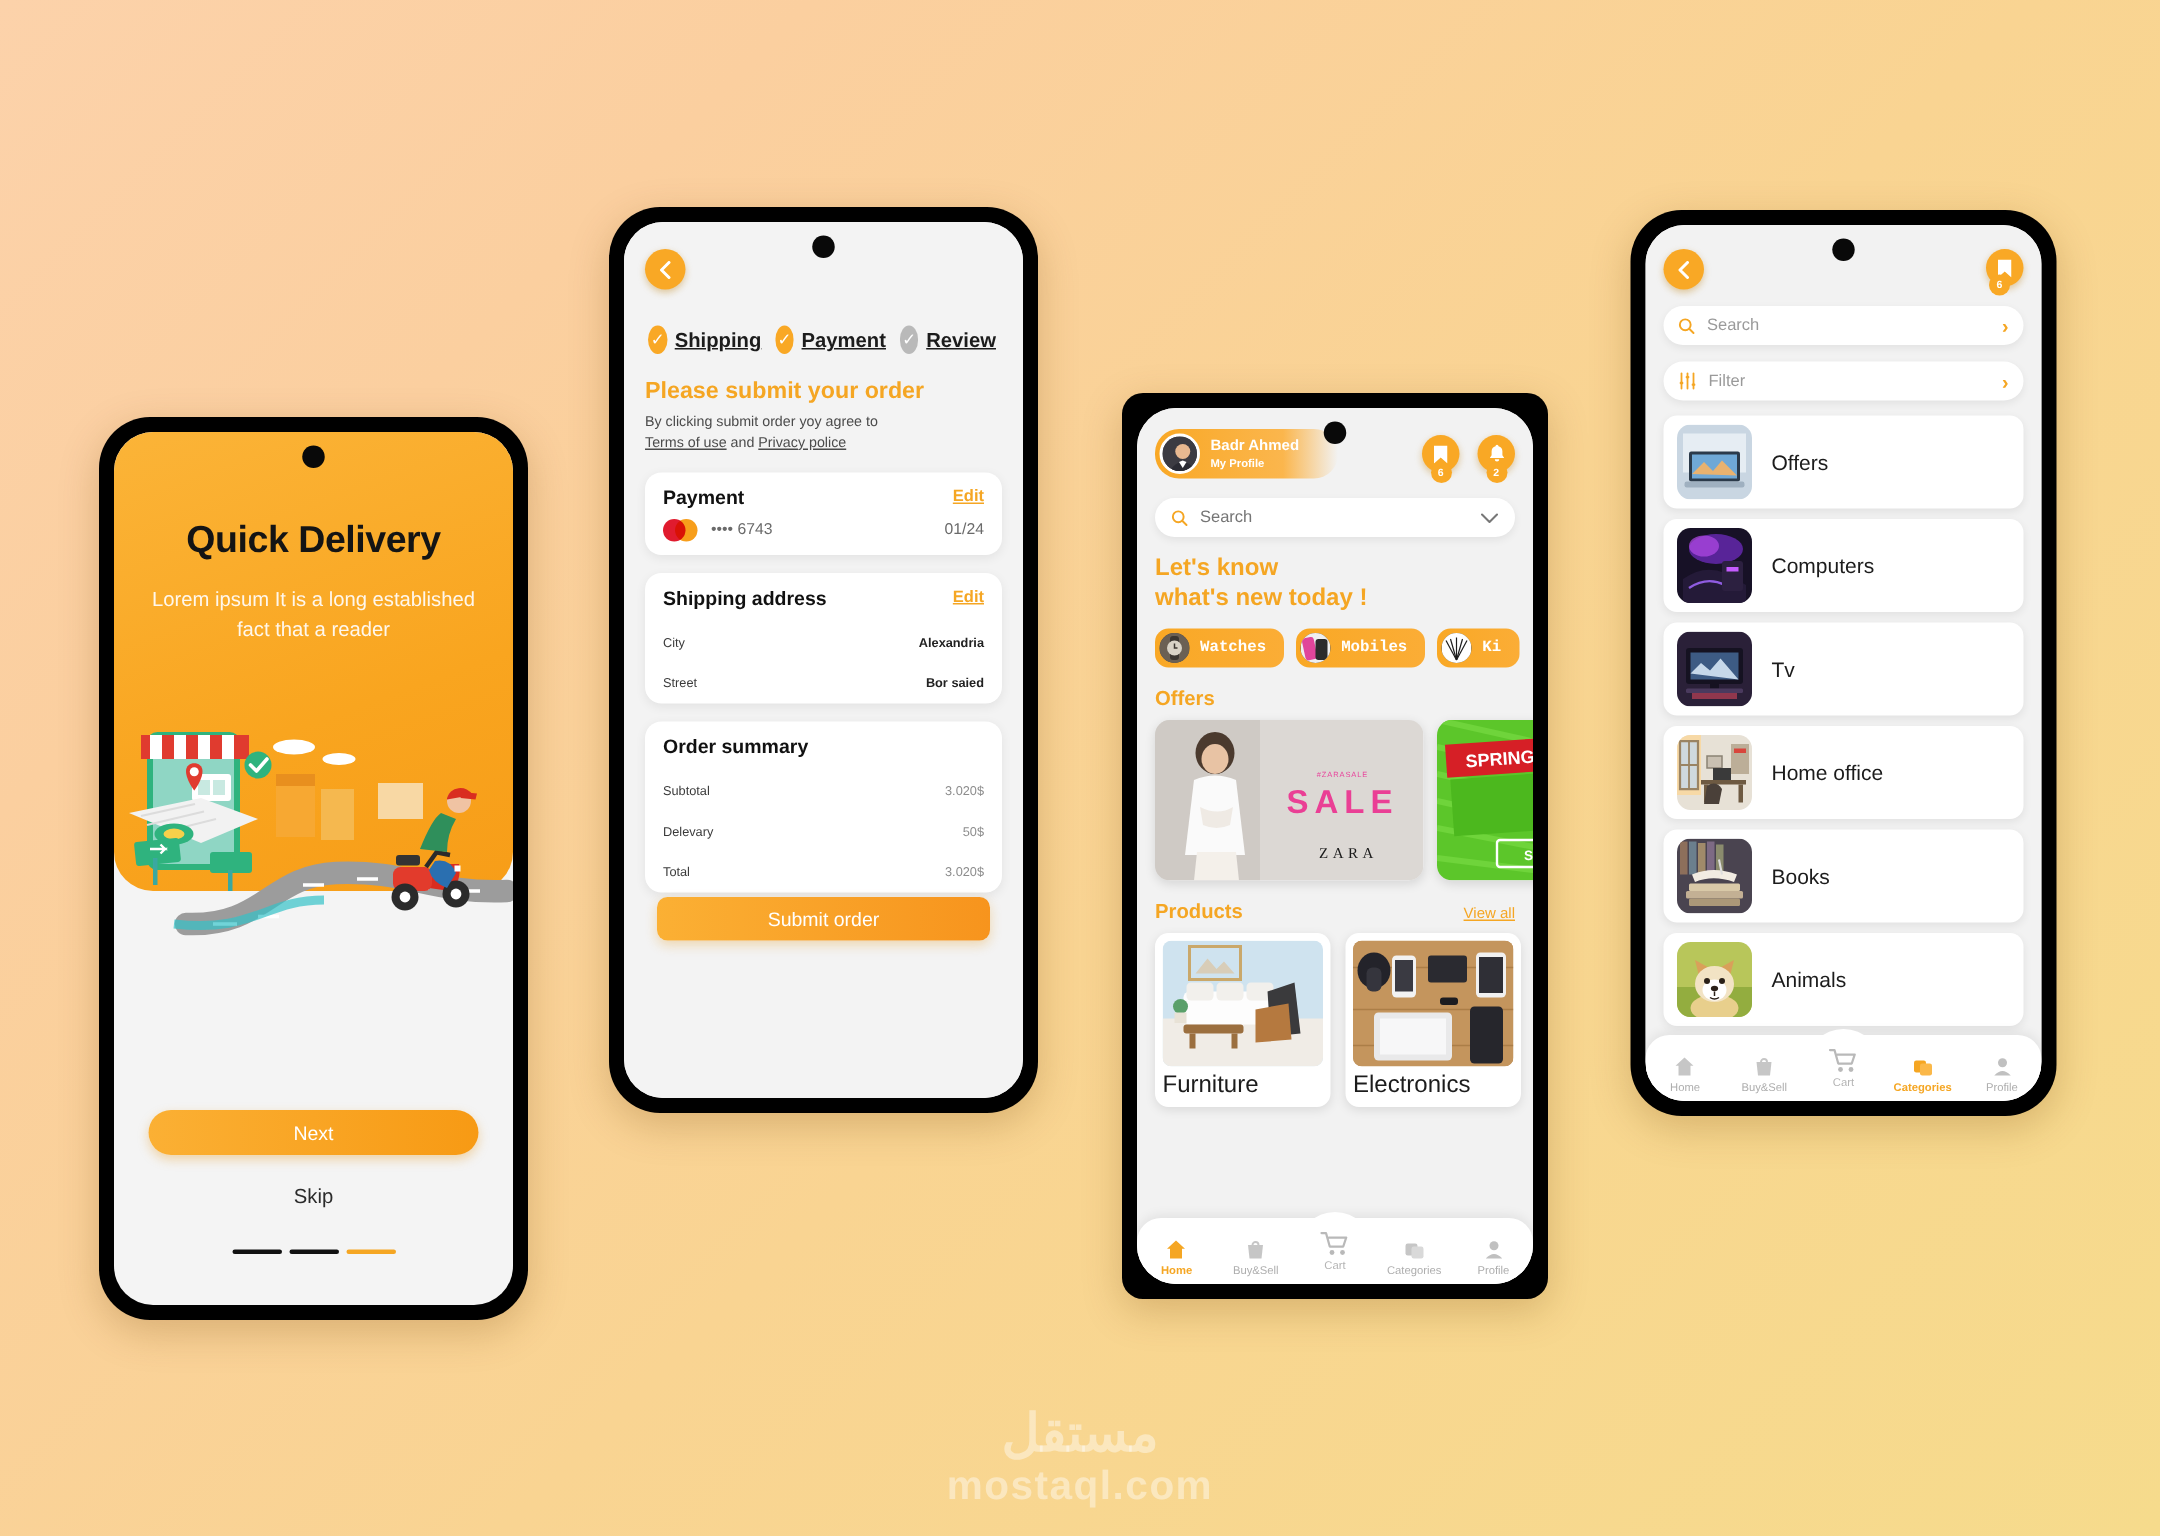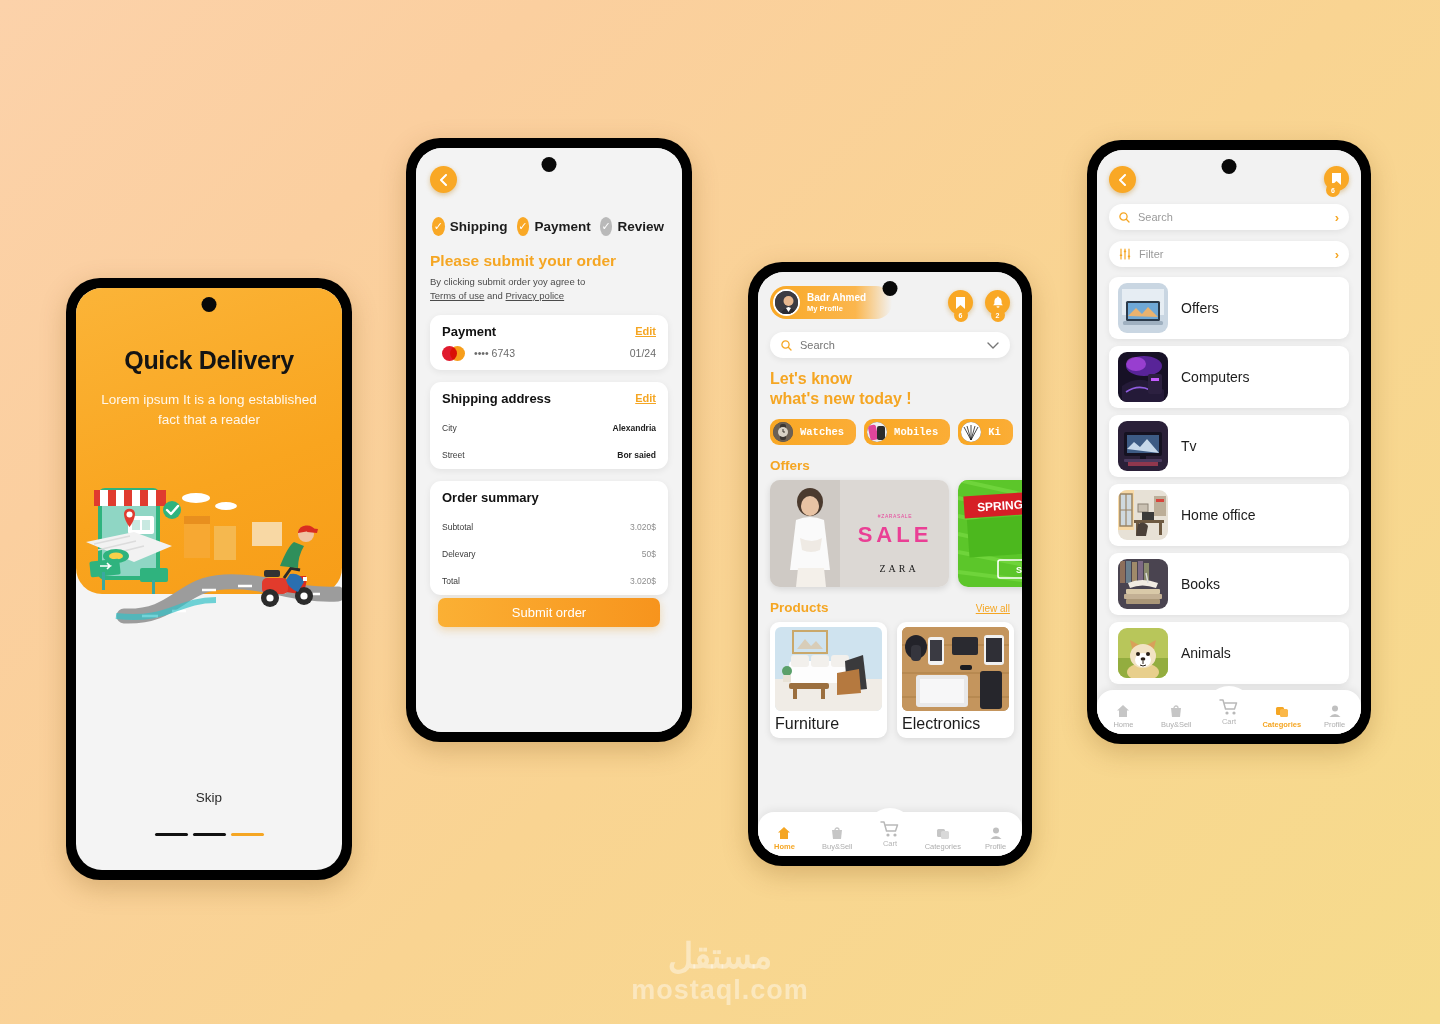--- a/index.html
+++ b/index.html
@@ -10,21 +10,21 @@
     position:relative;
   }
 
   
   .phone { position:absolute; background:#000; border-radius:34px; box-shadow:0 8px 26px rgba(120,70,10,.25); }
   .screen { position:absolute; inset:10px; border-radius:26px; overflow:hidden; background:#f4f4f4; }
   .punch { position:absolute; top:9px; left:50%; transform:translateX(-50%); width:15px;height:15px;border-radius:50%;background:#090909; z-index:30;}
 
   #phone1 { left:66px; top:278px; width:286px; height:602px; }
   #phone2 { left:406px; top:138px; width:286px; height:604px; }
-  #phone3 { left:748px; top:262px; width:284px; height:604px; }
+  #phone3 { left:748px; top:262px; width:284px; height:604px;border-radius:14px; }
   #phone4 { left:1087px; top:140px; width:284px; height:604px; }
 
   
   .p1-top { position:absolute; top:0; left:0; right:0; height:306px;
             background:linear-gradient(160deg,#fbb438 0%,#f9a51f 60%,#f79d18 100%);
             border-radius:0 0 26px 26px; }
   .p1-title { position:absolute; top:58px; width:100%; text-align:center; font-size:25px; font-weight:700; color:#141414; letter-spacing:-.3px;}
   .p1-sub { position:absolute; top:102px; left:24px; right:24px; text-align:center; font-size:13.5px; color:#fff7ec; line-height:1.5; }
   .p1-art { position:absolute; top:188px; left:0; right:0; height:150px; }
   .p1-next { position:absolute; left:23px; right:23px; top:452px; height:30px; border:none; border-radius:16px;
@@ -37,21 +37,21 @@
 
   
   .circ-btn { width:27px;height:27px;border-radius:50%;background:#f9a825;display:flex;align-items:center;justify-content:center;
               color:#fff;cursor:pointer;box-shadow:0 2px 5px rgba(190,130,20,.4); }
 
   
   .p2 { position:absolute; inset:0; background:#f3f3f3; padding:18px 14px 0; }
   .p2-steps { display:flex; align-items:center; gap:5px; margin:24px 0 0 2px; }
   .p2-steps .chk { width:19px;height:19px;border-radius:50%;background:#f9a825;display:flex;align-items:center;justify-content:center;color:#fff;font-size:11px;}
   .p2-steps .chk.off { background:#b9b9b9; }
-  .p2-steps span.lbl { font-size:13.5px; font-weight:700; color:#1c1c1c; margin-right:4px; }
+  .p2-steps span.lbl { font-size:13.5px; font-weight:700; color:#1c1c1c; margin-right:4px;text-decoration:underline; }
   .p2-h { margin-top:16px; font-size:15.5px; font-weight:700; color:#f5a623; }
   .p2-note { margin-top:5px; font-size:9.5px; color:#4b4b4b; line-height:1.45; }
   .p2-note u { cursor:pointer; }
   .card { background:#fff; border-radius:11px; padding:9px 12px; margin-top:12px; box-shadow:0 2px 7px rgba(0,0,0,.07); }
   .card-h { display:flex; justify-content:space-between; align-items:center; }
   .card-h b { font-size:13px; color:#111; }
   .edit { font-size:11px; color:#f5a623; text-decoration:underline; cursor:pointer; font-weight:600;}
   .row { display:flex; justify-content:space-between; font-size:8.5px; color:#3a3a3a; margin-top:17px; }
   .row .v { color:#222; font-weight:600; }
   .row.dim .v { color:#8d8d8d; font-weight:400; }
@@ -200,20 +200,21 @@
           <path d="M204 90 q8 -20 14 -24 l10 4 q-6 10 -6 22z" fill="#2f8f5b"></path>
           <path d="M214 98 q10 -2 14 8 l-6 10 q-10 -4 -12 -12z" fill="#2a6fb0"></path>
           <circle cx="230" cy="58" r="8" fill="#f0c3a3"></circle>
           <path d="M222 56 a9 8 0 0 1 17 -2 l-17 3z" fill="#d92d20"></path>
           <path d="M232 52 l10 1 l-1 4 l-10 -1z" fill="#d92d20"></path>
           <rect x="227" y="101" width="4" height="4" fill="#fff"></rect>
         </g>
       </svg>
     </div>
 
+    <button class="p1-next">Next</button>
     <div class="p1-skip">Skip</div>
     <div class="p1-dots">
       <i></i>
       <i></i>
       <i class="on"></i>
     </div>
   </div>
 </div>
 
 <div class="phone" id="phone2">

